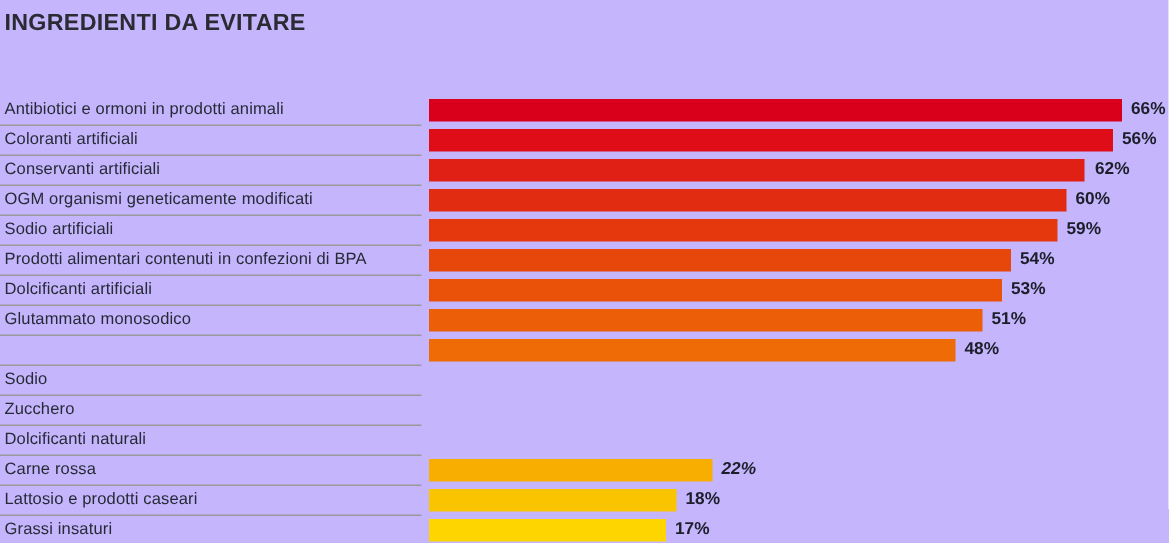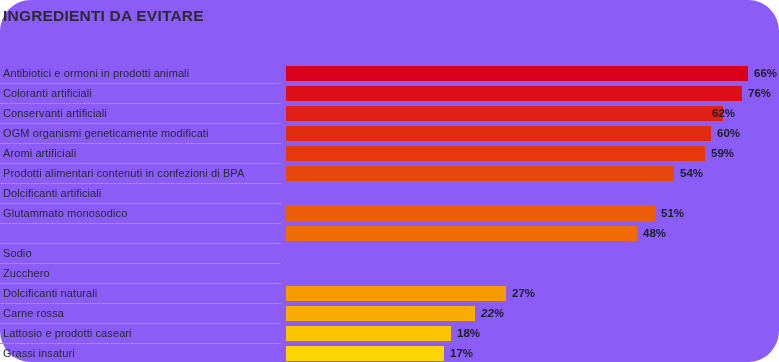--- a/index.html
+++ b/index.html
@@ -10,22 +10,21 @@
   body {
     width: 779px;
     height: 362px;
     font-family: "Liberation Sans", sans-serif;
     overflow: hidden;
   }
   #chart-root {
     position: relative;
     width: 779px;
     height: 362px;
-    background: #8b5cf6;
-    border-radius: 31px;
+    background: #c4b5fd;
   }
   #chart-title {
     position: absolute;
     left: 3px;
     top: 7px;
     font-size: 15.5px;
     font-weight: bold;
     letter-spacing: 0.2px;
     color: #2b2b33;
     white-space: nowrap;
@@ -97,58 +96,62 @@
         <div class="bar-track">
           <div class="bar" style="width: 462px; background: rgb(217, 0, 27);"></div>
           <div class="bar-value" style="left: 468px;">66%</div>
         </div>
       </div>
       <div class="row">
         <div class="row-label">Coloranti artificiali</div>
         <div class="row-rule"></div>
         <div class="bar-track">
           <div class="bar" style="width: 456px; background: rgb(222, 13, 24);"></div>
-          <div class="bar-value" style="left: 462px;">76%</div>
+          <div class="bar-value" style="left: 462px;">56%</div>
         </div>
       </div>
       <div class="row">
         <div class="row-label">Conservanti artificiali</div>
         <div class="row-rule"></div>
         <div class="bar-track">
           <div class="bar" style="width: 437px; background: rgb(224, 31, 21);"></div>
-          <div class="bar-value" style="left: 426px;">62%</div>
+          <div class="bar-value" style="left: 444px;">62%</div>
         </div>
       </div>
       <div class="row">
         <div class="row-label">OGM organismi geneticamente modificati</div>
         <div class="row-rule"></div>
         <div class="bar-track">
           <div class="bar" style="width: 425px; background: rgb(226, 44, 17);"></div>
           <div class="bar-value" style="left: 431px;">60%</div>
         </div>
       </div>
       <div class="row">
-        <div class="row-label">Aromi artificiali</div>
+        <div class="row-label">Sodio artificiali</div>
         <div class="row-rule"></div>
         <div class="bar-track">
           <div class="bar" style="width: 419px; background: rgb(229, 56, 13);"></div>
           <div class="bar-value" style="left: 425px;">59%</div>
         </div>
       </div>
       <div class="row">
         <div class="row-label">Prodotti alimentari contenuti in confezioni di BPA</div>
         <div class="row-rule"></div>
         <div class="bar-track">
           <div class="bar" style="width: 388px; background: rgb(232, 71, 11);"></div>
           <div class="bar-value" style="left: 394px;">54%</div>
         </div>
       </div>
       <div class="row">
         <div class="row-label">Dolcificanti artificiali</div>
         <div class="row-rule"></div>
+        <div class="bar-track">
+          <div class="bar" style="width: 382px; background: rgb(234, 82, 9);"></div>
+          <div class="bar-value" style="left: 388px;">53%</div>
+        </div>
       </div>
       <div class="row">
         <div class="row-label">Glutammato monosodico</div>
         <div class="row-rule"></div>
         <div class="bar-track">
           <div class="bar" style="width: 369px; background: rgb(236, 94, 7);"></div>
           <div class="bar-value" style="left: 375px;">51%</div>
         </div>
       </div>
       <div class="row">
@@ -162,24 +165,20 @@
         <div class="row-label">Sodio</div>
         <div class="row-rule"></div>
       </div>
       <div class="row">
         <div class="row-label">Zucchero</div>
         <div class="row-rule"></div>
       </div>
       <div class="row">
         <div class="row-label">Dolcificanti naturali</div>
         <div class="row-rule"></div>
-        <div class="bar-track">
-          <div class="bar" style="width: 220px; background: rgb(245, 155, 0);"></div>
-          <div class="bar-value" style="left: 226px;">27%</div>
-        </div>
       </div>
       <div class="row">
         <div class="row-label">Carne rossa</div>
         <div class="row-rule"></div>
         <div class="bar-track">
           <div class="bar" style="width: 189px; background: rgb(248, 174, 0);"></div>
           <div class="bar-value" style="left: 195px; font-style: italic;">22%</div>
         </div>
       </div>
       <div class="row">

